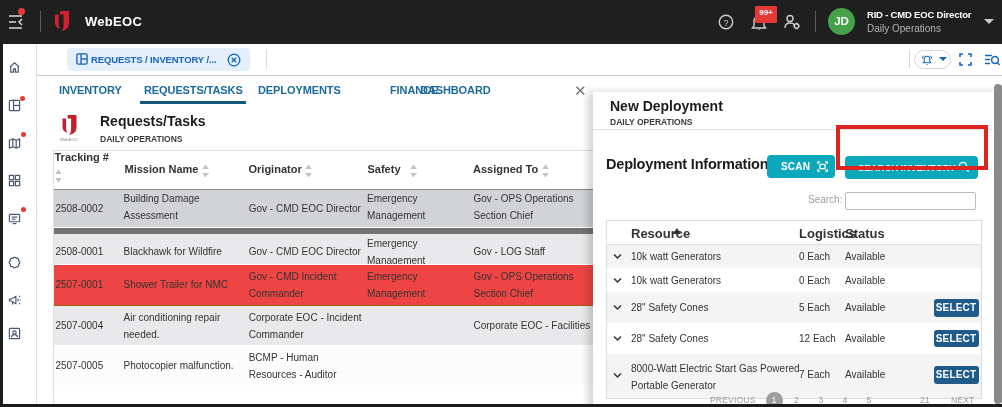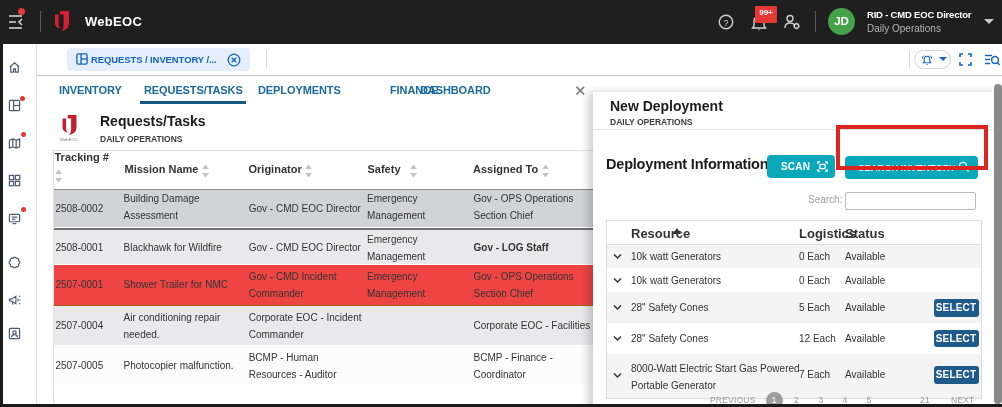--- a/index.html
+++ b/index.html
@@ -258,45 +258,44 @@
     </svg>
   <div class="abs" id="lhdr-border"></div>
 
   <div class="abs lrow" style="top:189.5px; height:37px; background:#d2d3d7;">
     <div class="lcell" style="left:2.4px; top:10px;">2508-0002</div>
     <div class="lcell" style="left:70.5px; top:0px;">Building Damage<br>Assessment</div>
     <div class="lcell" style="left:195.7px; top:10px;">Gov - CMD EOC Director</div>
     <div class="lcell" style="left:314px; top:0px;">Emergency<br>Management</div>
     <div class="lcell" style="left:420.5px; top:0px;">Gov - OPS Operations<br>Section Chief</div>
   </div>
-  <div class="abs lrow" style="top:227.5px; height:36.5px; background:#e9e9eb; border-top:2px solid #737373;">
+  <div class="abs lrow" style="top:227.5px; height:36.5px; background:#e9e9eb; border-top:6px solid #737373;">
     <div class="lcell" style="left:2.4px; top:9px;">2508-0001</div>
     <div class="lcell" style="left:70.5px; top:9px;">Blackhawk for Wildfire</div>
     <div class="lcell" style="left:195.7px; top:9px;">Gov - CMD EOC Director</div>
     <div class="lcell" style="left:314px; top:1px;">Emergency<br>Management</div>
-    <div class="lcell" style="left:420.5px; top:9px;font-weight:bold;">Gov - LOG Staff</div>
+    <div class="lcell" style="left:420.5px; top:9px;">Gov - LOG Staff</div>
   </div>
   <div class="abs lrow" style="top:264px; height:40.5px; background:#ef4444; border-top:1px solid #fff;">
     <div class="lcell" style="left:2.4px; top:11px;">2507-0001</div>
     <div class="lcell" style="left:70.5px; top:11px;">Shower Trailer for NMC</div>
     <div class="lcell" style="left:195.7px; top:3px;">Gov - CMD Incident<br>Commander</div>
     <div class="lcell" style="left:314px; top:3px;">Emergency<br>Management</div>
     <div class="lcell" style="left:420.5px; top:3px;">Gov - OPS Operations<br>Section Chief</div>
   </div>
   <div class="abs lrow" style="top:304.5px; height:40px; background:#e9e9eb; border-top:1px solid #a16207;">
     <div class="lcell" style="left:2.4px; top:11px;">2507-0004</div>
     <div class="lcell" style="left:70.5px; top:3px;">Air conditioning repair<br>needed.</div>
     <div class="lcell" style="left:195.7px; top:3px;">Corporate EOC - Incident<br>Commander</div>
     <div class="lcell" style="left:420.5px; top:11px;">Corporate EOC - Facilities</div>
   </div>
   <div class="abs lrow" style="top:344.5px; height:40px; background:#fcfcfd; border-top:1px solid #fff;">
     <div class="lcell" style="left:2.4px; top:11px;">2507-0005</div>
     <div class="lcell" style="left:70.5px; top:11px;">Photocopier malfunction.</div>
     <div class="lcell" style="left:195.7px; top:3px;">BCMP - Human<br>Resources - Auditor</div>
-    <div class="lcell" style="left:420.5px; top:3px;">BCMP - Finance -<br>Coordinator</div>
   </div>
   <div class="abs" id="ltable-left"></div>
 
   <div class="abs" id="rpanel">
     <div class="abs" id="rp-title">New Deployment</div>
     <div class="abs" id="rp-sub">DAILY OPERATIONS</div>
     <div class="abs" id="rp-div"></div>
     <div class="abs" id="dep-info">Deployment Information</div>
     <div class="abs tealbtn" id="btn-scan">SCAN</div>
     <div class="abs tealbtn" id="btn-search">SEARCH INVENTORY</div>

